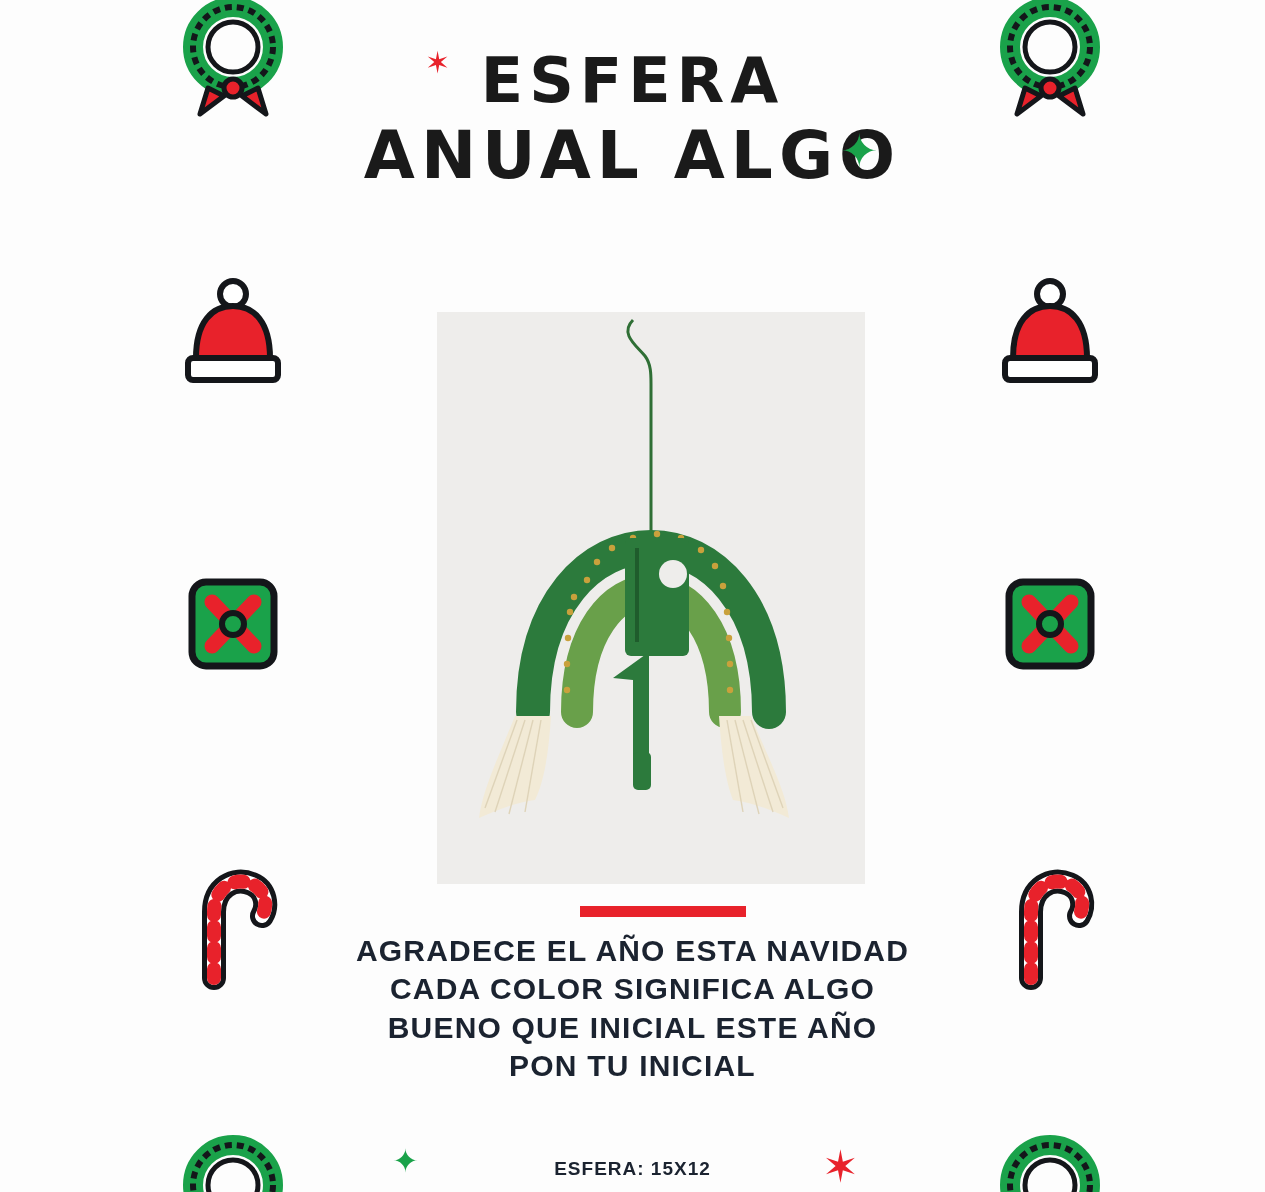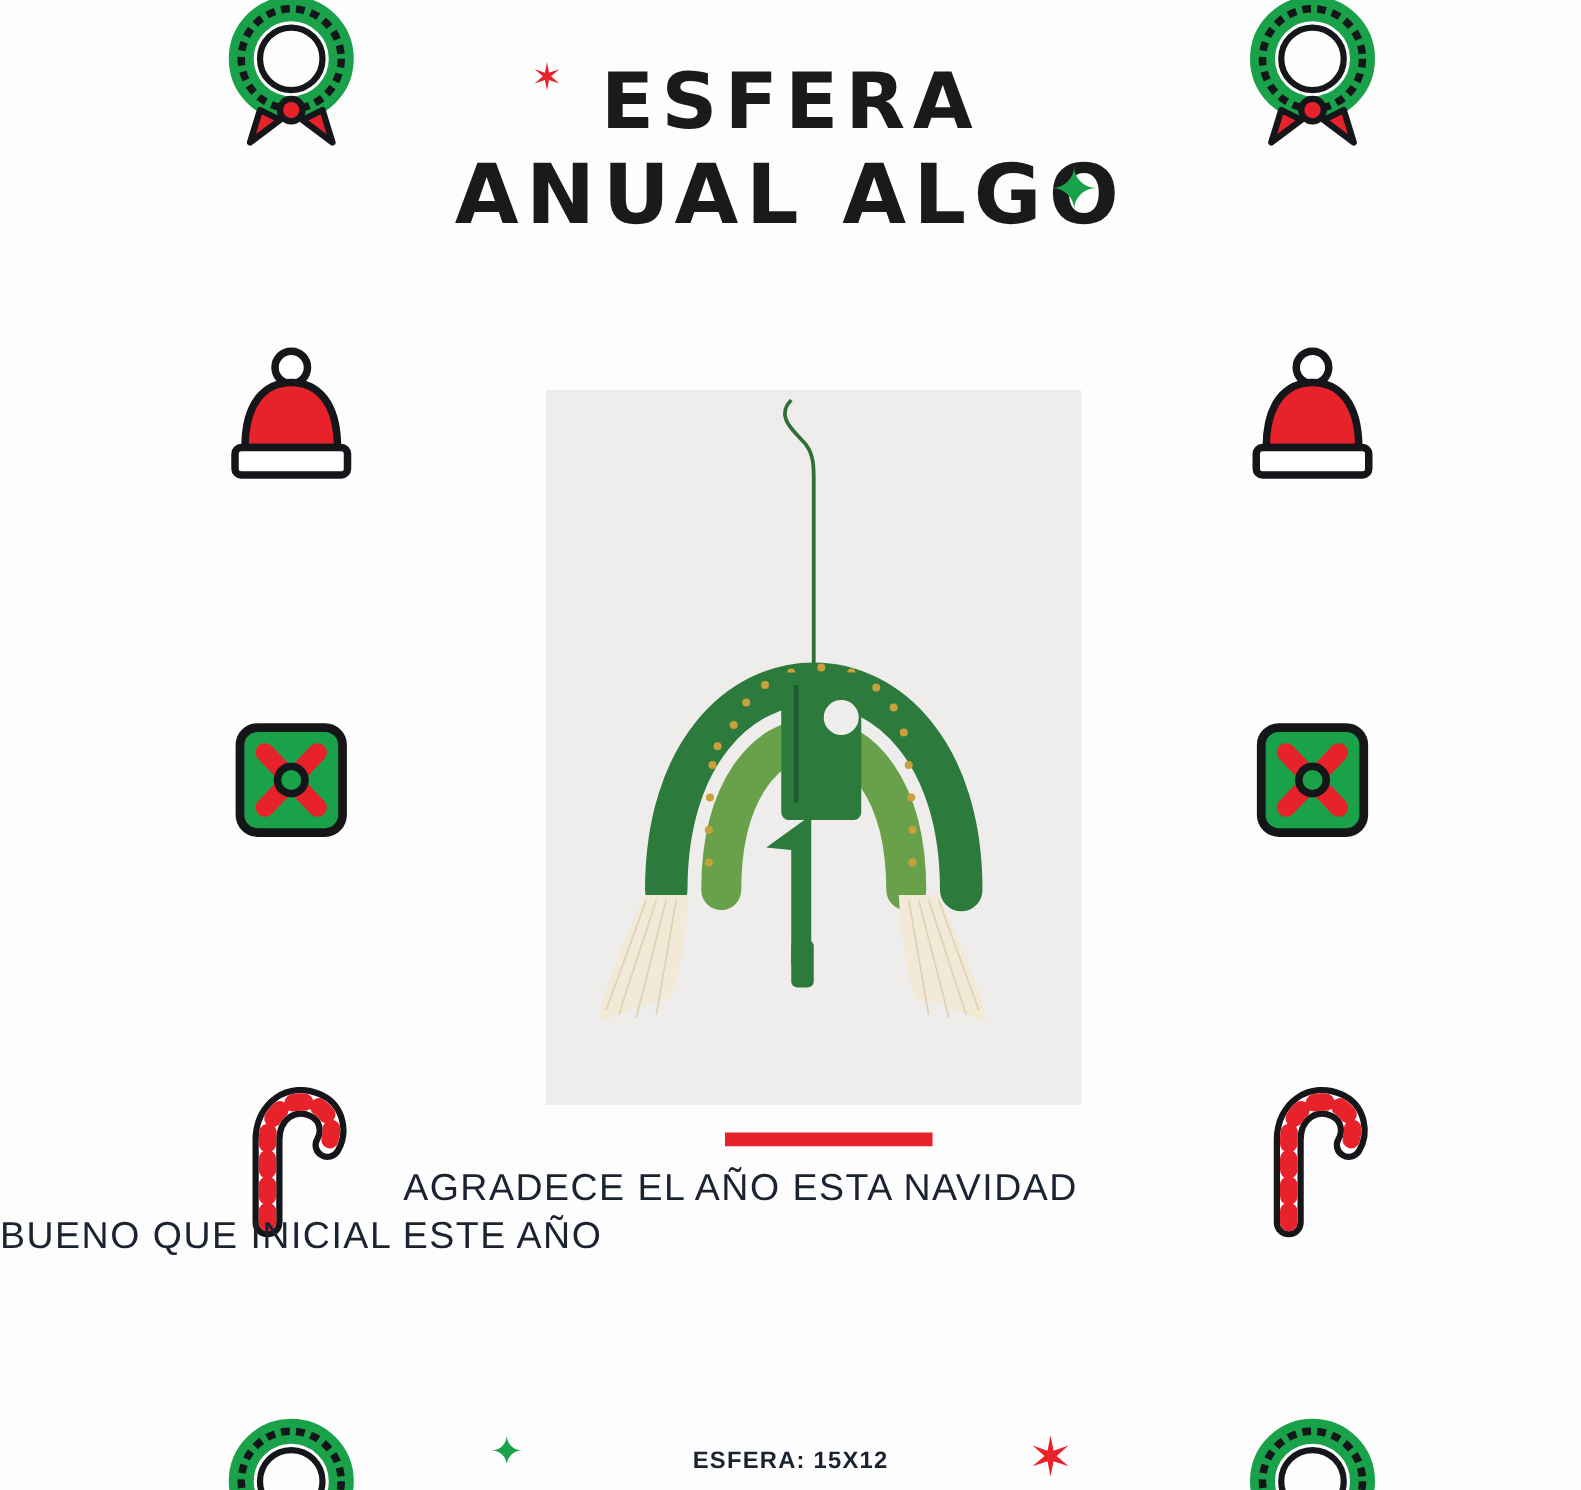--- a/index.html
+++ b/index.html
@@ -103,23 +103,24 @@
     height: 11px;
     background: #e8222b;
   }
 
   
   .caption {
     position: absolute;
     left: 0;
     right: 0;
     top: 932px;
+    text-align: center;
     color: #1b2330;
     font-family: "Liberation Sans", sans-serif;
-    font-weight: normal;
+    font-weight: bold;
     letter-spacing: 1.2px;
   }
   .caption-line {
     font-size: 30px;
     line-height: 1.28;
   }
   .caption-line.wrap {
     width: 620px;
     margin: 0 auto;
   }
@@ -311,18 +312,20 @@
             <path d="M314 408 L346 496"></path>
         </g>
       </g>
     </svg>
   </div>
 
   <div class="rule"></div>
 
   <div class="caption">
     <div class="caption-line wrap">AGRADECE EL AÑO ESTA NAVIDAD</div>
+    <div class="caption-line">CADA COLOR SIGNIFICA ALGO</div>
     <div class="caption-line">BUENO QUE INICIAL ESTE AÑO</div>
+    <div class="caption-line">PON TU INICIAL</div>
   </div>
 
   <div class="measure">ESFERA: 15X12</div>
 
 </div>
 
 </body></html>

